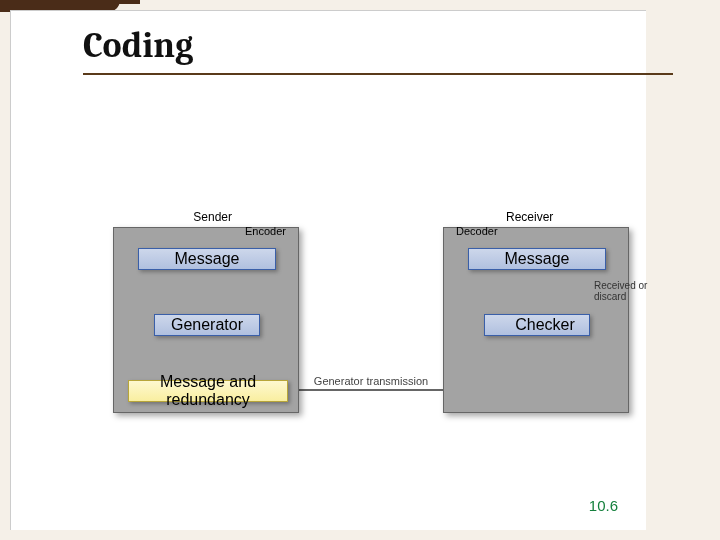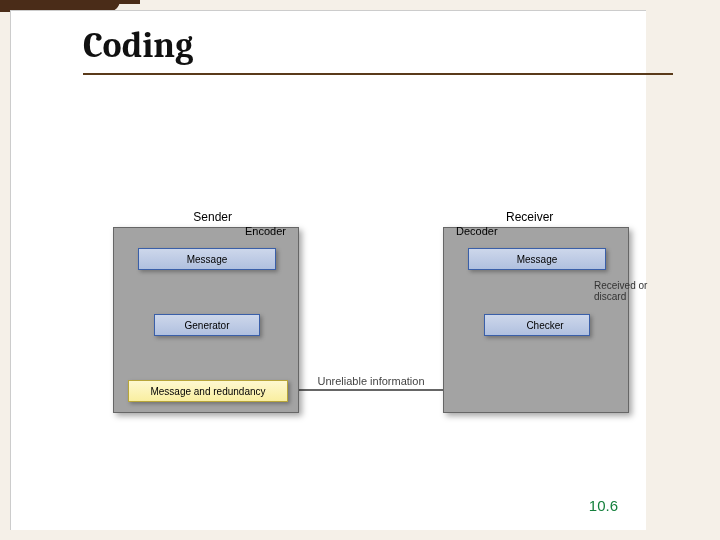--- a/index.html
+++ b/index.html
@@ -92,21 +92,21 @@
     font-size: 11px;
     color: #000;
     top: -3px;
   }
   .sender .role-label { right: 12px; }
   .receiver .role-label { left: 12px; }
   .node {
     position: absolute;
     border: 1px solid #3a5fa8;
     background: linear-gradient(#cdd7eb,#b0c0df);
-    font-size: 10px;
+    font-size: 16px;
     color: #000;
     display: flex; align-items: center; justify-content: center;
     box-shadow: 2px 2px 4px rgba(0,0,0,0.3);
     text-align: center;
     padding: 0 4px;
   }
   .yellow {
     background: linear-gradient(#fef8d0,#f9eea0);
     border: 1px solid #b8a63a;
   }
@@ -181,19 +181,19 @@
     </div>
 
     <div class="group-box receiver">
       <div class="grp-label">Receiver</div>
       <div class="role-label">Decoder</div>
       <div class="node msg-r">Message</div>
       <div class="node chk">Checker</div>
       <div class="side-label discard">Received or discard</div>
     </div>
 
-    <div class="unrel">Unreliable information</div>
+    <div class="unrel">Generator transmission</div>
 
   </div>
 
   <div class="pagenum">10.6</div>
 
 </div>
 
 </body></html>

